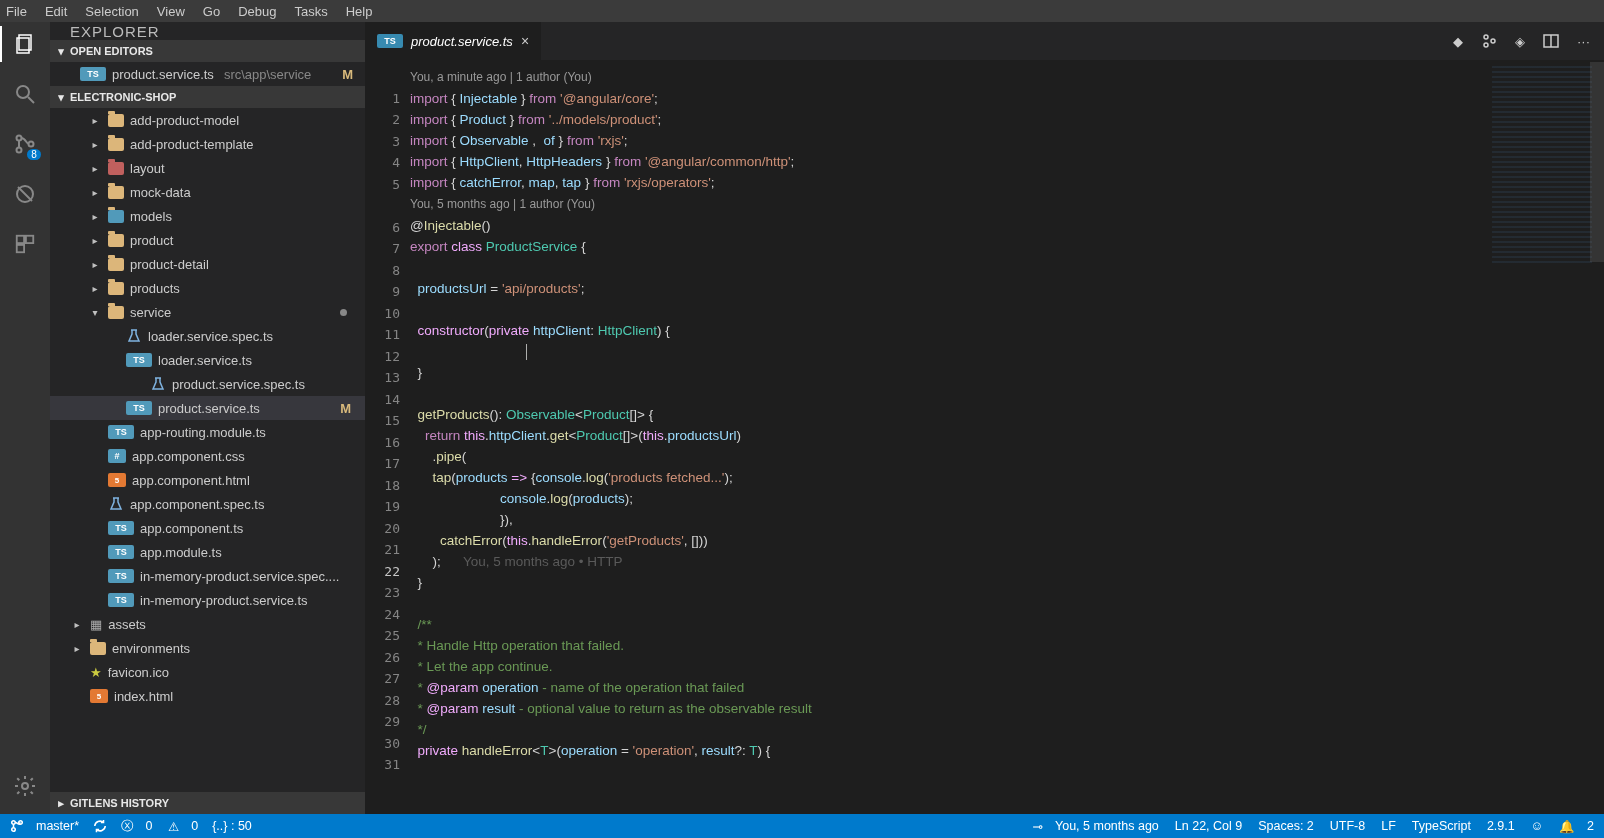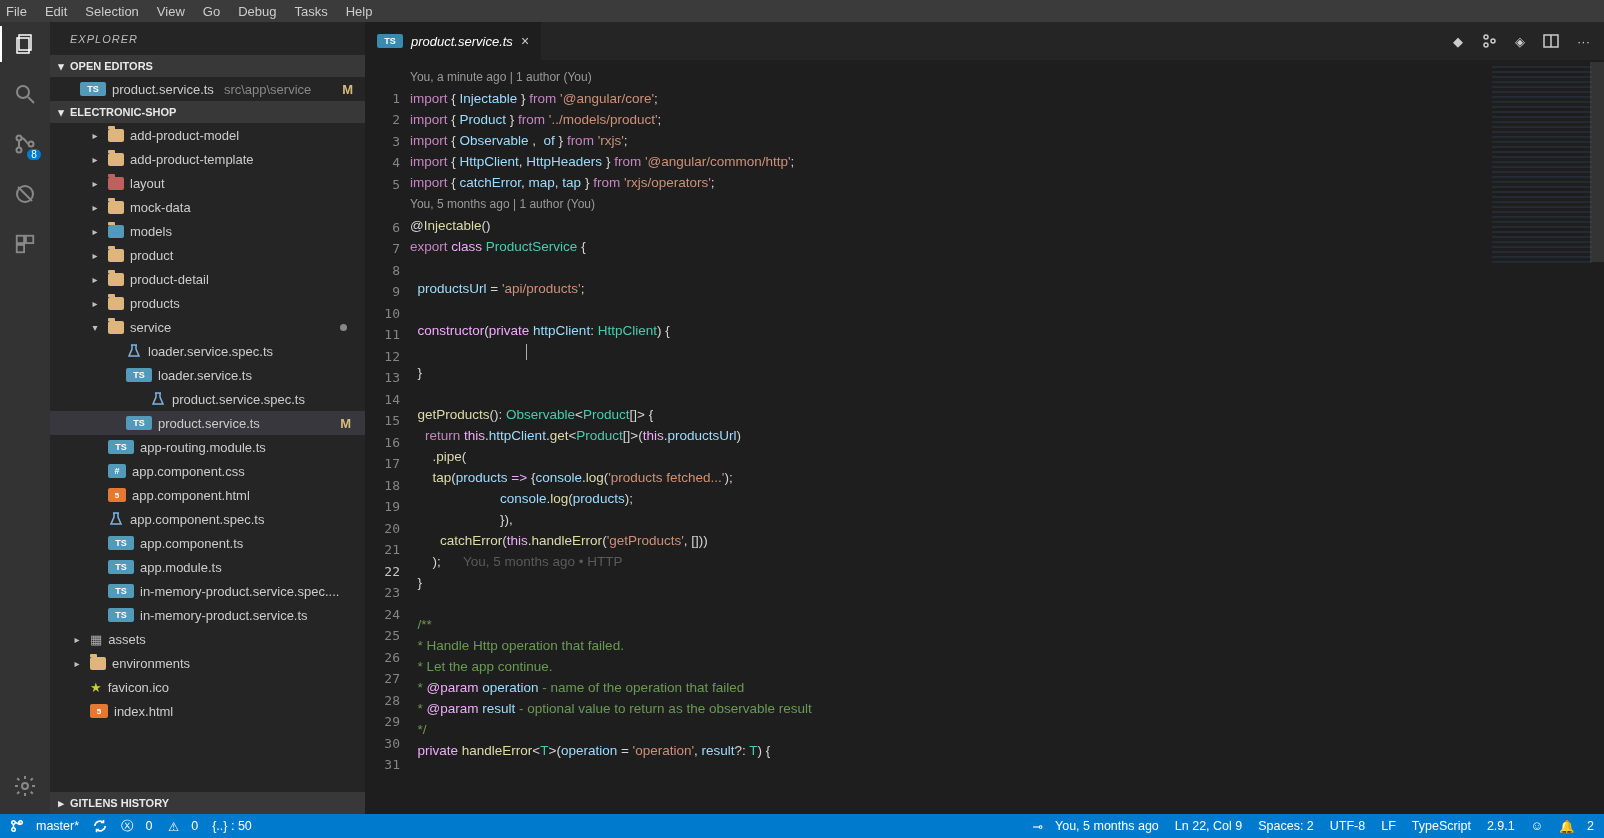--- a/index.html
+++ b/index.html
@@ -7,21 +7,21 @@
 .menubar { height:22px; background:#3b3b3b; display:flex; gap:18px; padding-left:6px; align-items:center; color:#ccc; }
 .menubar span { cursor:default; }
 .main { display:flex; height:calc(100% - 22px - 24px); }
 .activity { width:50px; background:#333333; display:flex; flex-direction:column; align-items:center; padding-top:8px; gap:22px; }
 .activity .aicon { width:28px; height:28px; display:flex; align-items:center; justify-content:center; color:#888; position:relative; }
 .activity .aicon.active { color:#fff; }
 .activity .aicon.active::before { content:''; position:absolute; left:-11px; top:-4px; width:2px; height:36px; background:#fff; }
 .badge { position:absolute; bottom:-2px; right:-2px; background:#007acc; color:#fff; border-radius:10px; font-size:10px; padding:0 4px; min-width:14px; text-align:center;}
 .gearbottom { margin-top:auto; margin-bottom:14px; }
 .sidebar { width:315px; background:#252526; display:flex; flex-direction:column; overflow:hidden;}
-.sidebar-title { height:33px; padding-left:20px; color:#bbb; font-size:11px; letter-spacing:1px; display:flex; align-items:center;font-style:italic; }
+.sidebar-title { height:18px; padding-left:20px; color:#bbb; font-size:15px; letter-spacing:1px; display:flex; align-items:center; }
 .section-header { height:22px; background:#383838; color:#e8e8e8; font-size:11px; font-weight:700; display:flex; align-items:center; padding-left:6px; gap:4px;}
 .section-header .tw { display:inline-block; width:10px; text-align:center;}
 .open-editor-item,.tree-row { height:24px; display:flex; align-items:center; gap:6px; color:#ccc; cursor:default; }
 .open-editor-item { padding-left:30px; }
 .open-editor-item .desc { color:#888; margin-left:4px;}
 .open-editor-item .m { margin-left:auto; margin-right:12px; color:#d9ba7c; font-weight:600;}
 .tree { flex:1; overflow:hidden;}
 .tree-row { padding-left:4px; }
 .tree-row .tw { width:14px; text-align:center; color:#c0c0c0; font-size:10px;}
 .tree-row.selected { background:#37373d; }

